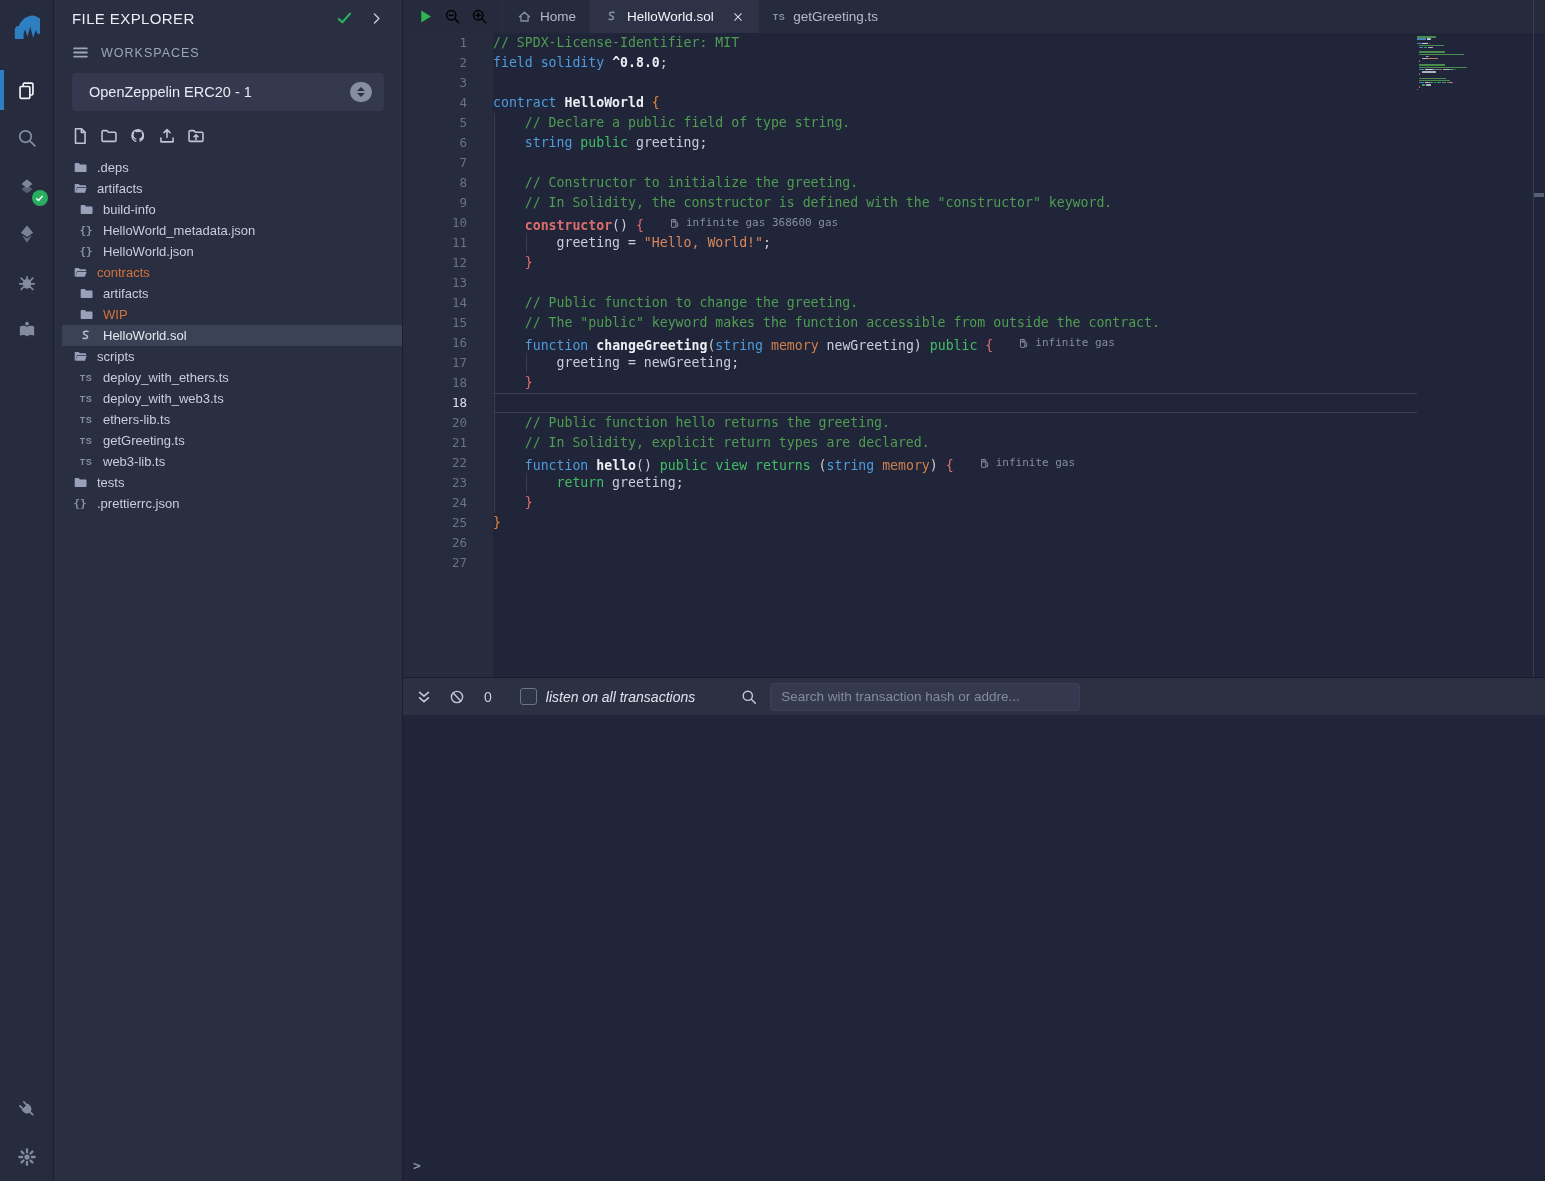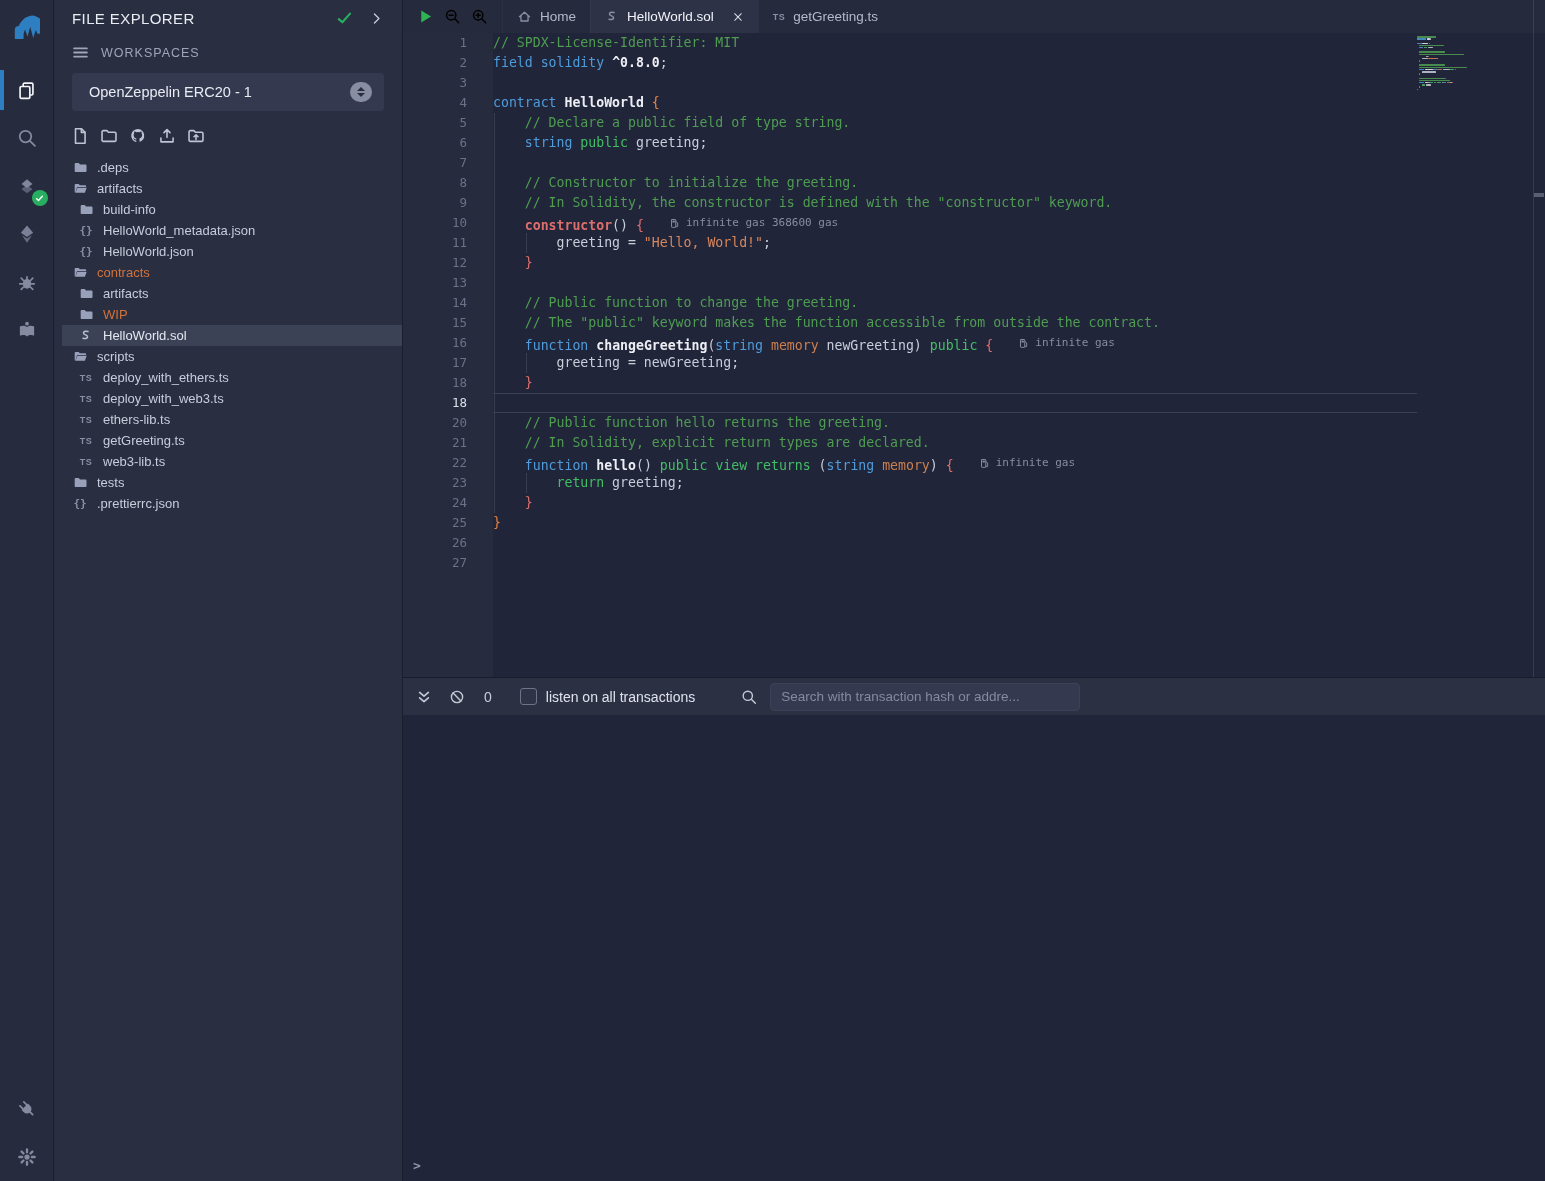--- a/index.html
+++ b/index.html
@@ -86,21 +86,21 @@
   .scrollstrip { position:absolute; top:0; right:0; width:12px; height:677px;
     border-left:1px solid rgba(200,205,220,0.13); }
   .scrollthumb { position:absolute; top:193px; right:1px; width:10px; height:4px; background:#5A6074; }
 
   
   .term-toolbar { height:38px; background:#2C3043; border-top:1px solid #191C29; display:flex;
     align-items:center; flex-shrink:0; color:#C5CAD6; }
   .tt-i { display:flex; align-items:center; cursor:pointer; }
   .tt-count { font-size:14px; color:#C8CDDA; }
   .tt-check { width:17px; height:17px; border:1px solid #6E7488; border-radius:3px; background:#2F3346; cursor:pointer; }
-  .tt-listen { font-size:14px; color:#DFE2EC; cursor:pointer; }
+  .tt-listen { font-size:14px; color:#DFE2EC; cursor:pointer;font-style:italic; }
   .tt-search { width:310px; height:28px; background:#353950; border:1px solid #3D4158; border-radius:4px;
     color:#C9CEDB; font-size:13.5px; padding:0 10px; outline:none; font-family:"Liberation Sans", sans-serif; }
   .tt-search::placeholder { color:#848AA0; }
   .term-body { flex:1; position:relative; background:#21253A; }
   .term-prompt { position:absolute; left:10px; bottom:8px; font-family:"DejaVu Sans Mono", monospace;
     font-size:13px; font-weight:bold; color:#9198AC; }
 </style>
 </head>
 <body>
 

